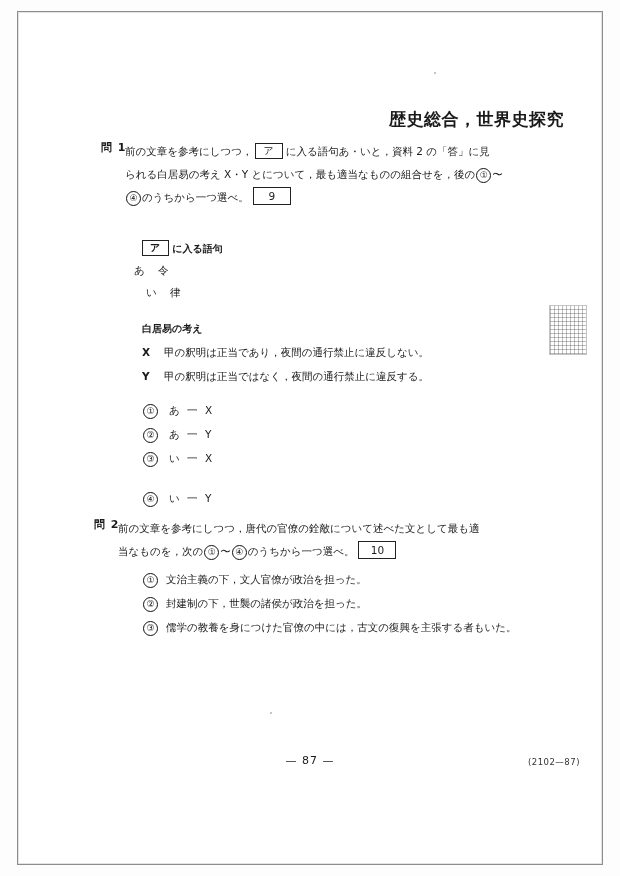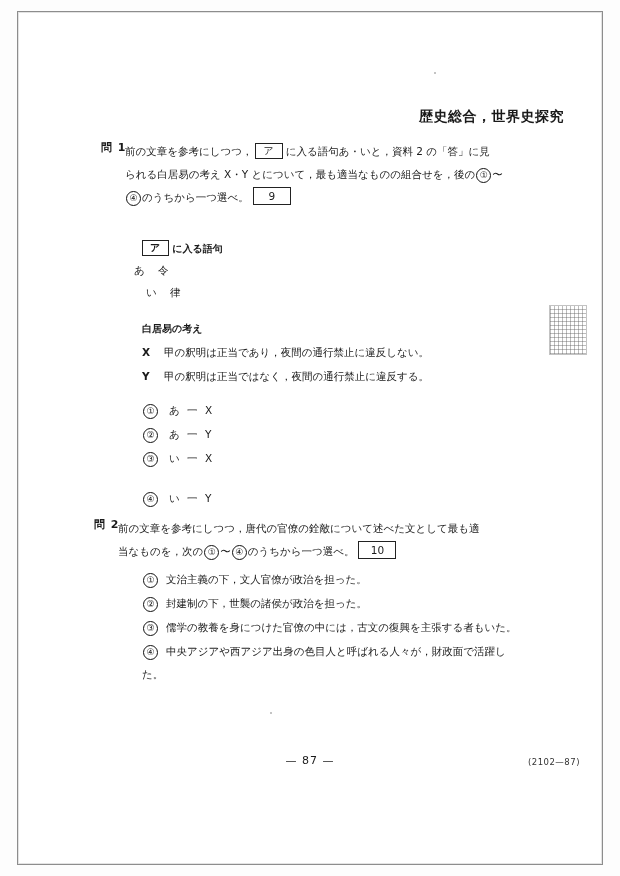--- a/index.html
+++ b/index.html
@@ -31,21 +31,21 @@
     position: absolute;
     left: 0;
     top: 0;
     width: 584px;
     height: 852px;
   }
   .hdr {
     position: absolute;
     right: 38px;
     top: 96px;
-    font-size: 14px;
+    font-size: 17px;
     font-weight: bold;
     letter-spacing: 0.5px;
   }
   .qblock { position: absolute; }
 
   
   #q1 { left: 83px; top: 128px; width: 468px; }
   .qlabel {
     position: absolute;
     left: 0;
@@ -215,21 +215,20 @@
         <div class="qbody">
           <span class="ln">前の文章を参考にしつつ，唐代の官僚の銓敵について述べた文として最も適</span>
           <span class="ln"><span>当なものを，次の</span><span class="circnum">①</span><span>〜</span><span class="circnum">④</span><span>のうちから一つ選べ。</span><span class="numbox">10</span></span>
         </div>
       </div>
 
       <div id="q2opts">
         <div class="q2opt"><span class="circnum">①</span><span class="wrap">文治主義の下，文人官僚が政治を担った。</span></div>
         <div class="q2opt"><span class="circnum">②</span><span class="wrap">封建制の下，世襲の諸侯が政治を担った。</span></div>
         <div class="q2opt"><span class="circnum">③</span><span class="wrap">儒学の教養を身につけた官僚の中には，古文の復興を主張する者もいた。</span></div>
-        <div class="q2opt"><span class="circnum">④</span><span class="wrap">中央アジアや西アジア出身の色目人と呼ばれる人々が，財政面で活躍し</span><span class="q2cont">た。</span></div>
       </div>
 
       <div class="seal"></div>
 
       <div class="pagenum">— 87 —</div>
       <div class="docid">(2102—87)</div>
 
       <div class="speck" style="left:252px; top:700px;"></div>
       <div class="speck" style="left:416px; top:60px;"></div>
     </div>

